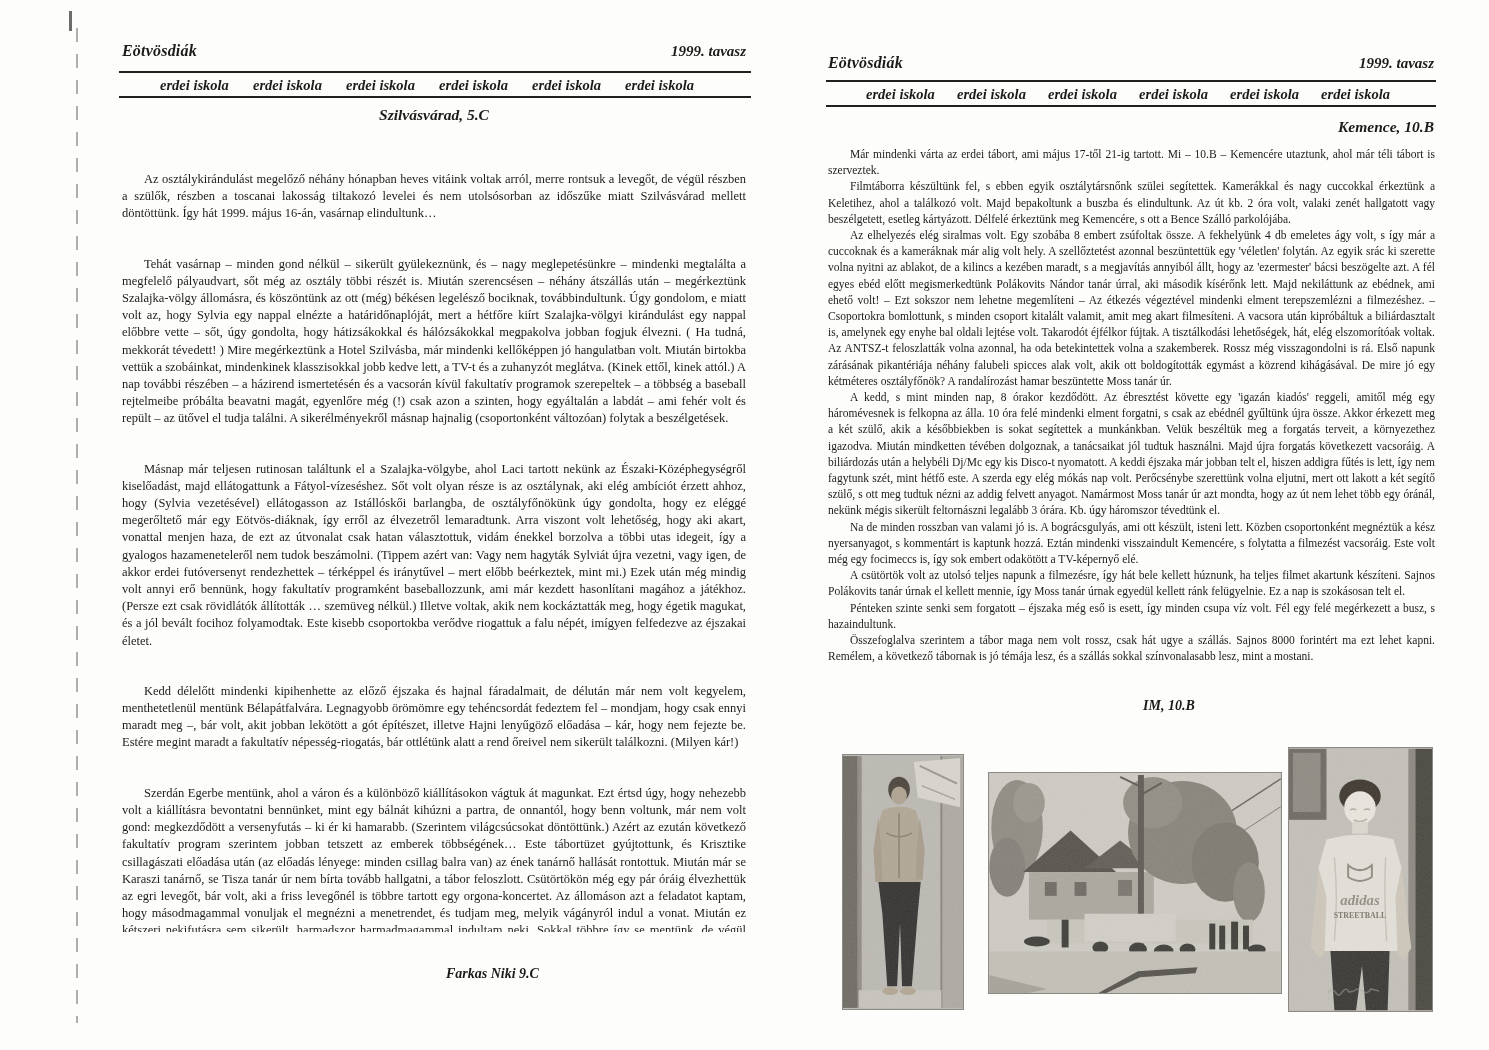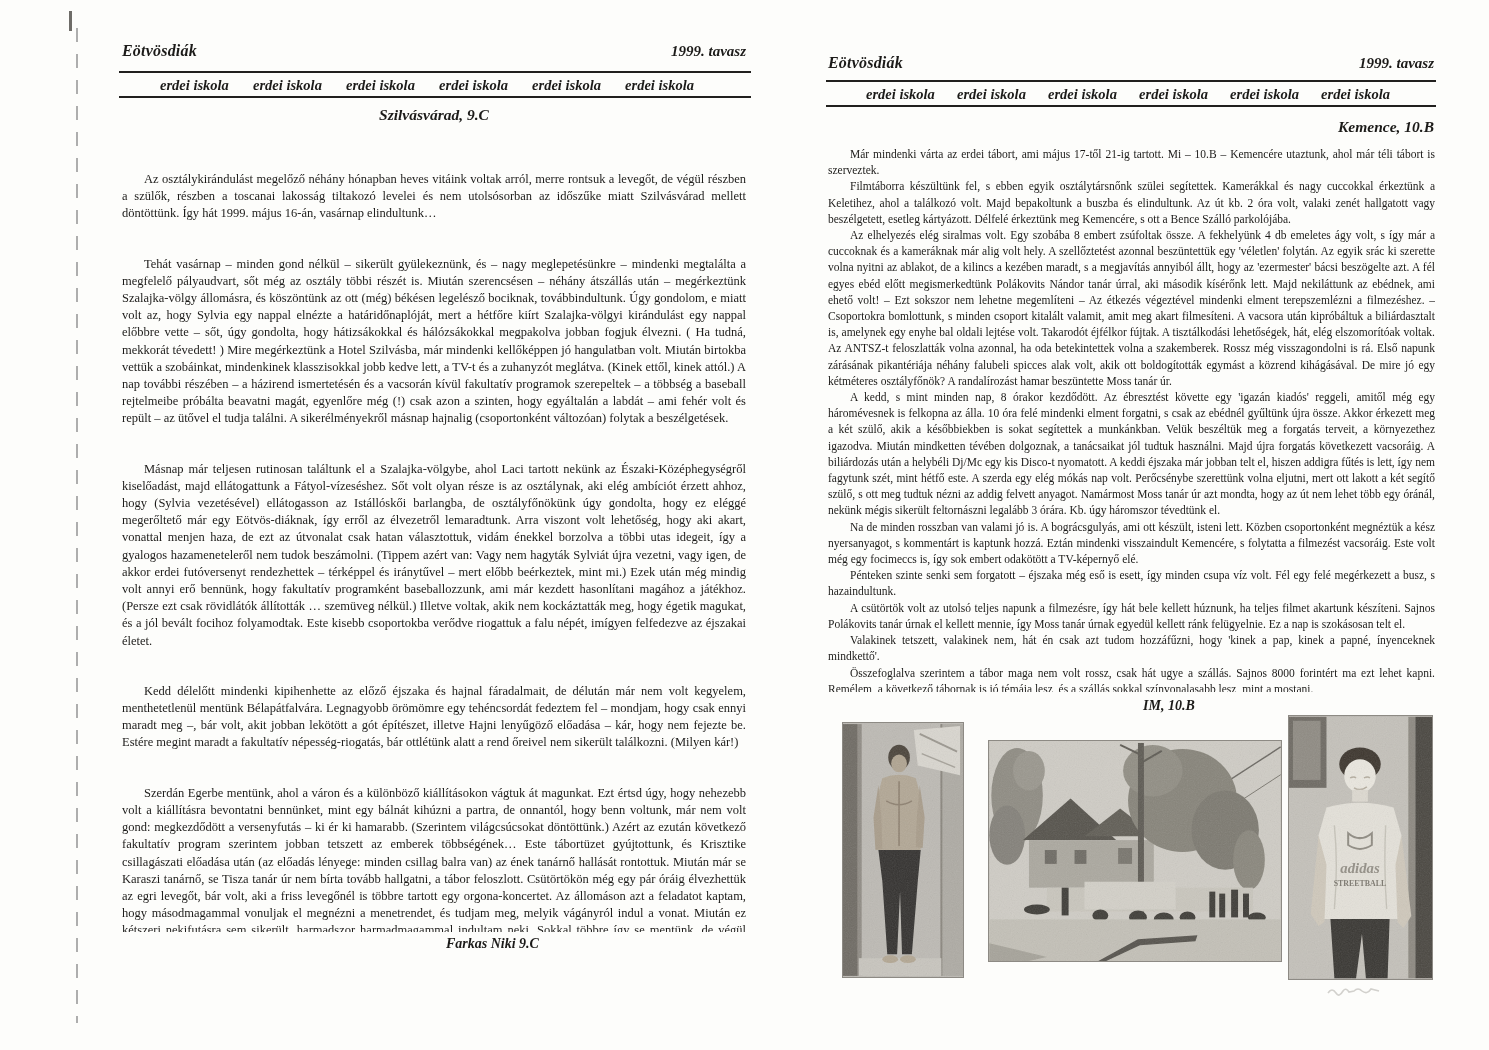--- a/index.html
+++ b/index.html
@@ -23,21 +23,21 @@
   .issue{font-size:15px;font-weight:bold;font-style:italic;}
   .rule{height:2.4px;background:#21201e;}
   .strip{display:flex;justify-content:space-between;align-items:center;}
   .strip span{font-size:14.5px;font-weight:bold;font-style:italic;white-space:nowrap;}
   .art-title{text-align:center;font-size:15.5px;font-weight:bold;font-style:italic;}
   .body-col{text-align:justify;overflow:hidden;}
   .body-col p{margin:0;text-indent:22px;}
   .left-col p{font-size:12.5px;line-height:17.2px;margin-top:33px;}
   .right-col p{font-size:11.5px;line-height:16.2px;}
   .sig{font-size:14px;font-weight:bold;font-style:italic;text-align:left;}
-  .photo{position:absolute;border:1px solid #8d8a84;box-sizing:border-box;background:#bdbab4;}
+  .photo{position:absolute;border:1px solid #8d8a84;box-sizing:border-box;background:#bdbab4;margin-top:32px;}
   .photo svg{display:block;width:100%;height:100%;}
   .scribble{position:absolute;opacity:.5;}
 </style>
 </head>
 <body>
 
 <div class="edge-line"></div>
 <div class="edge-tick"></div>
 
 <div class="abs header-row" style="left:122px;top:42px;width:624px;">
@@ -47,31 +47,31 @@
 <div class="abs rule" style="left:119px;top:71px;width:632px;"></div>
 <div class="abs strip" style="left:160px;top:75px;width:534px;height:20px;">
   <span>erdei iskola</span>
   <span>erdei iskola</span>
   <span>erdei iskola</span>
   <span>erdei iskola</span>
   <span>erdei iskola</span>
   <span>erdei iskola</span>
 </div>
 <div class="abs rule" style="left:119px;top:96px;width:632px;"></div>
-<div class="abs art-title" style="left:122px;top:106px;width:624px;">Szilvásvárad, 9.C</div>
+<div class="abs art-title" style="left:122px;top:106px;width:624px;">Szilvásvárad, 5.C</div>
 
 <div class="abs body-col left-col" style="left:122px;top:138px;width:624px;height:794px;">
   <p>Az osztálykirándulást megelőző néhány hónapban heves vitáink voltak arról, merre rontsuk a levegőt, de végül részben a szülők, részben a toscanai lakosság tiltakozó levelei és nem utolsósorban az időszűke miatt Szilvásvárad mellett döntöttünk. Így hát 1999. május 16-án, vasárnap elindultunk…</p>
   <p>Tehát vasárnap – minden gond nélkül – sikerült gyülekeznünk, és – nagy meglepetésünkre – mindenki megtalálta a megfelelő pályaudvart, sőt még az osztály többi részét is. Miután szerencsésen – néhány átszállás után – megérkeztünk Szalajka-völgy állomásra, és köszöntünk az ott (még) békésen legelésző bociknak, továbbindultunk. Úgy gondolom, e miatt volt az, hogy Sylvia egy nappal elnézte a határidőnaplóját, mert a hétfőre kiírt Szalajka-völgyi kirándulást egy nappal előbbre vette – sőt, úgy gondolta, hogy hátizsákokkal és hálózsákokkal megpakolva jobban fogjuk élvezni. ( Ha tudná, mekkorát tévedett! ) Mire megérkeztünk a Hotel Szilvásba, már mindenki kellőképpen jó hangulatban volt. Miután birtokba vettük a szobáinkat, mindenkinek klasszisokkal jobb kedve lett, a TV-t és a zuhanyzót meglátva. (Kinek ettől, kinek attól.) A nap további részében – a házirend ismertetésén és a vacsorán kívül fakultatív programok szerepeltek – a többség a baseball rejtelmeibe próbálta beavatni magát, egyenlőre még (!) csak azon a szinten, hogy egyáltalán a labdát – ami fehér volt és repült – az ütővel el tudja találni. A sikerélményekről másnap hajnalig (csoportonként változóan) folytak a beszélgetések.</p>
   <p>Másnap már teljesen rutinosan találtunk el a Szalajka-völgybe, ahol Laci tartott nekünk az Északi-Középhegységről kiselőadást, majd ellátogattunk a Fátyol-vízeséshez. Sőt volt olyan része is az osztálynak, aki elég ambíciót érzett ahhoz, hogy (Sylvia vezetésével) ellátogasson az Istállóskői barlangba, de osztályfőnökünk úgy gondolta, hogy ez eléggé megerőltető már egy Eötvös-diáknak, így erről az élvezetről lemaradtunk. Arra viszont volt lehetőség, hogy aki akart, vonattal menjen haza, de ezt az útvonalat csak hatan választottuk, vidám énekkel borzolva a többi utas idegeit, így a gyalogos hazameneteleről nem tudok beszámolni. (Tippem azért van: Vagy nem hagyták Sylviát újra vezetni, vagy igen, de akkor erdei futóversenyt rendezhettek – térképpel és iránytűvel – mert előbb beérkeztek, mint mi.) Ezek után még mindig volt annyi erő bennünk, hogy fakultatív programként baseballozzunk, ami már kezdett hasonlítani magához a játékhoz. (Persze ezt csak rövidlátók állították … szemüveg nélkül.) Illetve voltak, akik nem kockáztatták meg, hogy égetik magukat, és a jól bevált focihoz folyamodtak. Este kisebb csoportokba verődve riogattuk a falu népét, imígyen felfedezve az éjszakai életet.</p>
   <p>Kedd délelőtt mindenki kipihenhette az előző éjszaka és hajnal fáradalmait, de délután már nem volt kegyelem, menthetetlenül mentünk Bélapátfalvára. Legnagyobb örömömre egy tehéncsordát fedeztem fel – mondjam, hogy csak ennyi maradt meg –, bár volt, akit jobban lekötött a gót építészet, illetve Hajni lenyűgöző előadása – kár, hogy nem fejezte be. Estére megint maradt a fakultatív népesség-riogatás, bár ottlétünk alatt a rend őreivel nem sikerült találkozni. (Milyen kár!)</p>
   <p>Szerdán Egerbe mentünk, ahol a váron és a különböző kiállításokon vágtuk át magunkat. Ezt értsd úgy, hogy nehezebb volt a kiállításra bevontatni bennünket, mint egy bálnát kihúzni a partra, de onnantól, hogy benn voltunk, már nem volt gond: megkezdődött a versenyfutás – ki ér ki hamarabb. (Szerintem világcsúcsokat döntöttünk.) Azért az ezután következő fakultatív program szerintem jobban tetszett az emberek többségének… Este tábortüzet gyújtottunk, és Krisztike csillagászati előadása után (az előadás lényege: minden csillag balra van) az ének tanárnő hallását rontottuk. Miután már se Karaszi tanárnő, se Tisza tanár úr nem bírta tovább hallgatni, a tábor feloszlott. Csütörtökön még egy pár óráig élvezhettük az egri levegőt, bár volt, aki a friss levegőnél is többre tartott egy orgona-koncertet. Az állomáson azt a feladatot kaptam, hogy másodmagammal vonuljak el megnézni a menetrendet, és tudjam meg, melyik vágányról indul a vonat. Miután ez kétszeri nekifutásra sem sikerült, harmadszor harmadmagammal indultam neki. Sokkal többre így se mentünk, de végül kiderült, hogy mégsem a mi hibánk volt a sikertelenség. Azért rátaláltunk a vonatunkra, ahol nagyon kényelmesen elhelyezkedtünk. Így villámcsapásként ért a hír, hogy alig utazunk majd ezen a vonaton. Át kellett szállnunk egy másikra, ahol az emberek élet-halál harcot vívtak egy köbcenti levegőért. A nagylelkű kalauz felajánlotta nekünk a vonat bicikli-tárolóját, ahol 60°C volt, de miután odamentünk, már 80-100°C-ok röpködtek, persze ablak nem volt.</p>
   <p>Természetesen mint minden mást, ezt is ottlétünk – Köszönjük!</p>
 </div>
-<div class="abs sig" style="left:446px;top:936px;width:292px;">Farkas Niki 9.C</div>
+<div class="abs sig" style="left:446px;top:966px;width:292px;">Farkas Niki 9.C</div>
 
 <div class="abs header-row" style="left:828px;top:54px;width:606px;">
   <span class="brand">Eötvösdiák</span>
   <span class="issue">1999. tavasz</span>
 </div>
 <div class="abs rule" style="left:826px;top:80px;width:610px;"></div>
 <div class="abs strip" style="left:866px;top:84px;width:524px;height:20px;">
   <span>erdei iskola</span>
   <span>erdei iskola</span>
   <span>erdei iskola</span>
@@ -81,23 +81,22 @@
 </div>
 <div class="abs rule" style="left:826px;top:105px;width:610px;"></div>
 <div class="abs art-title" style="left:828px;top:118px;width:606px;text-align:right;">Kemence, 10.B</div>
 
 <div class="abs body-col right-col" style="left:828px;top:146px;width:607px;height:546px;">
   <p>Már mindenki várta az erdei tábort, ami május 17-től 21-ig tartott. Mi – 10.B – Kemencére utaztunk, ahol már téli tábort is szerveztek.</p>
   <p>Filmtáborra készültünk fel, s ebben egyik osztálytársnőnk szülei segítettek. Kamerákkal és nagy cuccokkal érkeztünk a Keletihez, ahol a találkozó volt. Majd bepakoltunk a buszba és elindultunk. Az út kb. 2 óra volt, valaki zenét hallgatott vagy beszélgetett, esetleg kártyázott. Délfelé érkeztünk meg Kemencére, s ott a Bence Szálló parkolójába.</p>
   <p>Az elhelyezés elég siralmas volt. Egy szobába 8 embert zsúfoltak össze. A fekhelyünk 4 db emeletes ágy volt, s így már a cuccoknak és a kameráknak már alig volt hely. A szellőztetést azonnal beszüntettük egy 'véletlen' folytán. Az egyik srác ki szerette volna nyitni az ablakot, de a kilincs a kezében maradt, s a megjavítás annyiból állt, hogy az 'ezermester' bácsi beszögelte azt. A fél egyes ebéd előtt megismerkedtünk Polákovits Nándor tanár úrral, aki második kísérőnk lett. Majd nekiláttunk az ebédnek, ami ehető volt! – Ezt sokszor nem lehetne megemlíteni – Az étkezés végeztével mindenki elment terepszemlézni a filmezéshez. – Csoportokra bomlottunk, s minden csoport kitalált valamit, amit meg akart filmesíteni. A vacsora után kipróbáltuk a biliárdasztalt is, amelynek egy enyhe bal oldali lejtése volt. Takarodót éjfélkor fújtak. A tisztálkodási lehetőségek, hát, elég elszomorítóak voltak. Az ANTSZ-t feloszlatták volna azonnal, ha oda betekintettek volna a szakemberek. Rossz még visszagondolni is rá. Első napunk zárásának pikantériája néhány falubeli spicces alak volt, akik ott boldogították egymást a közrend kihágásával. De mire jó egy kétméteres osztályfőnök? A randalírozást hamar beszüntette Moss tanár úr.</p>
   <p>A kedd, s mint minden nap, 8 órakor kezdődött. Az ébresztést követte egy 'igazán kiadós' reggeli, amitől még egy háromévesnek is felkopna az álla. 10 óra felé mindenki elment forgatni, s csak az ebédnél gyűltünk újra össze. Akkor érkezett meg a két szülő, akik a későbbiekben is sokat segítettek a munkánkban. Velük beszéltük meg a forgatás terveit, a környezethez igazodva. Miután mindketten tévében dolgoznak, a tanácsaikat jól tudtuk használni. Majd újra forgatás következett vacsoráig. A biliárdozás után a helybéli Dj/Mc egy kis Disco-t nyomatott. A keddi éjszaka már jobban telt el, hiszen addigra fűtés is lett, így nem fagytunk szét, mint hétfő este. A szerda egy elég mókás nap volt. Perőcsénybe szerettünk volna eljutni, mert ott lakott a két segítő szülő, s ott meg tudtuk nézni az addig felvett anyagot. Namármost Moss tanár úr azt mondta, hogy az út nem lehet több egy óránál, nekünk mégis sikerült feltornászni legalább 3 órára. Kb. úgy háromszor tévedtünk el.</p>
   <p>Na de minden rosszban van valami jó is. A bográcsgulyás, ami ott készült, isteni lett. Közben csoportonként megnéztük a kész nyersanyagot, s kommentárt is kaptunk hozzá. Eztán mindenki visszaindult Kemencére, s folytatta a filmezést vacsoráig. Este volt még egy focimeccs is, így sok embert odakötött a TV-képernyő elé.</p>
+  <p>A csütörtök volt az utolsó teljes napunk a filmezésre, így hát bele kellett húznunk, ha teljes filmet akartunk készíteni. Sajnos Polákovits tanár úrnak el kellett mennie, így Moss tanár úrnak egyedül kellett ránk felügyelnie. Ez a nap is szokásosan telt el.</p>
   <p>Pénteken szinte senki sem forgatott – éjszaka még eső is esett, így minden csupa víz volt. Fél egy felé megérkezett a busz, s hazaindultunk.</p>
-  <p>A csütörtök volt az utolsó teljes napunk a filmezésre, így hát bele kellett húznunk, ha teljes filmet akartunk készíteni. Sajnos Polákovits tanár úrnak el kellett mennie, így Moss tanár úrnak egyedül kellett ránk felügyelnie. Ez a nap is szokásosan telt el.</p>
-  <p>Valakinek tetszett, valakinek nem, hát én csak azt tudom hozzáfűzni, hogy 'kinek a pap, kinek a papné, ínyenceknek mindkettő'.</p>
   <p>Összefoglalva szerintem a tábor maga nem volt rossz, csak hát ugye a szállás. Sajnos 8000 forintért ma ezt lehet kapni. Remélem, a következő tábornak is jó témája lesz, és a szállás sokkal színvonalasabb lesz, mint a mostani.</p>
 </div>
 <div class="abs sig" style="left:1143px;top:698px;width:290px;">IM, 10.B</div>
 
 <div class="photo" style="left:842px;top:722px;width:122px;height:256px;">
   <svg viewBox="0 0 122 256" xmlns="http://www.w3.org/2000/svg">
     <defs>
       <filter id="g1">
           <feTurbulence type="fractalNoise" baseFrequency="0.9" numOctaves="2"></feTurbulence>
           <feColorMatrix type="saturate" values="0"></feColorMatrix>

